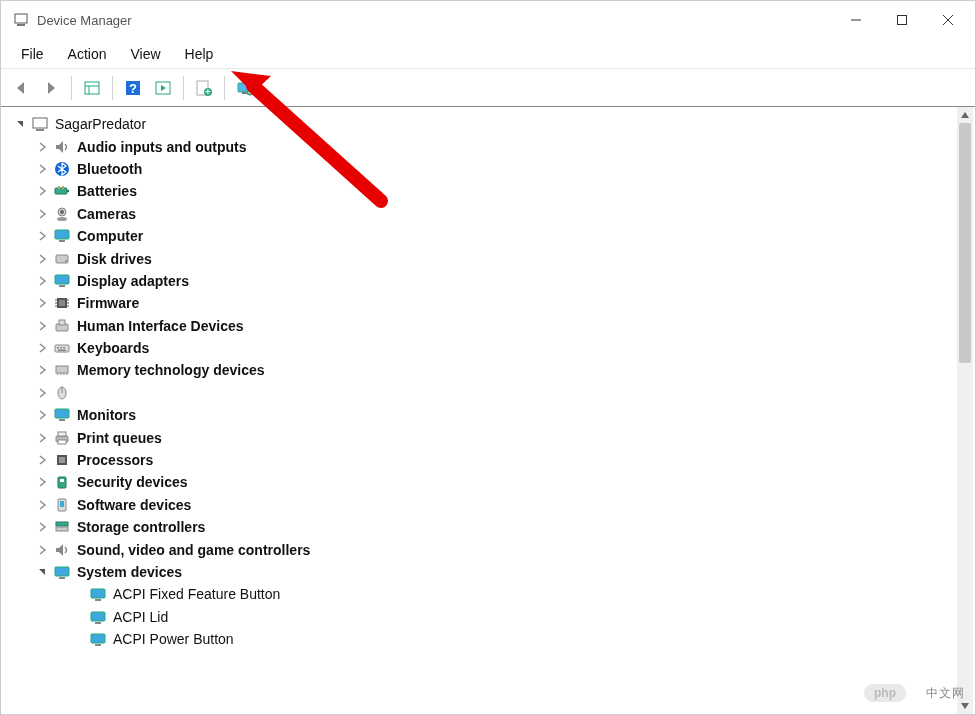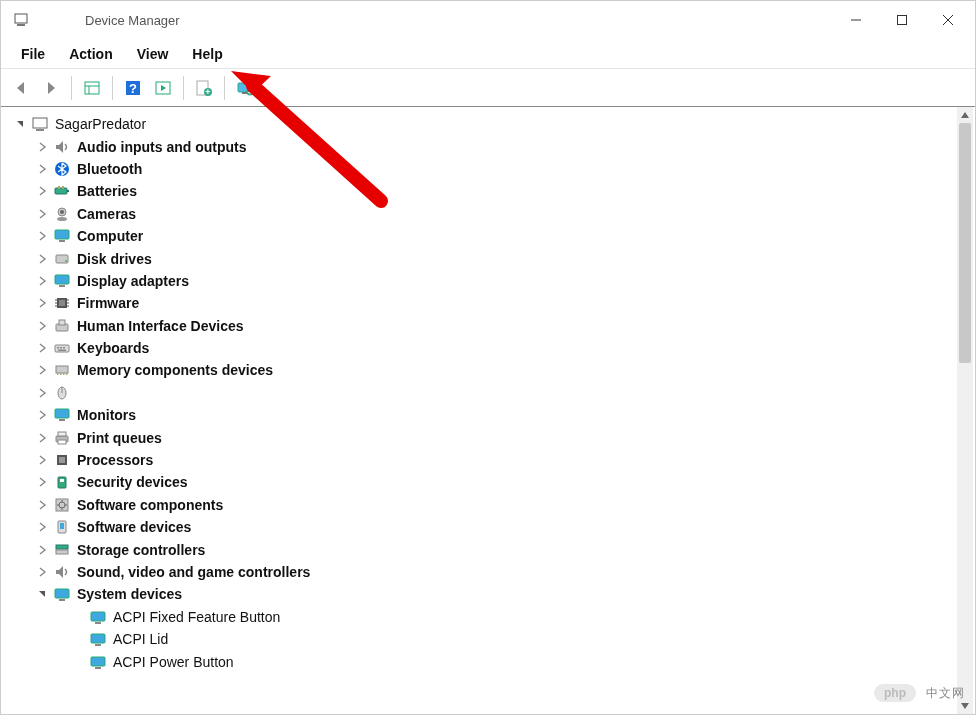--- a/index.html
+++ b/index.html
@@ -1,27 +1,27 @@
 <!DOCTYPE html>
 <html><head>
 <meta charset="utf-8">
 <style>
   * { box-sizing: border-box; margin: 0; padding: 0; font-family: "Segoe UI", Tahoma, sans-serif; }
   body { width: 976px; height: 715px; background: #fff; overflow: hidden; position: relative; border: 1px solid #ccc; }
 
   
   .titlebar { height: 38px; display: flex; align-items: center; padding: 0 4px; background: #fff; }
   .titlebar .app-icon { width: 16px; height: 16px; margin: 0 8px; display: inline-flex; align-items: center; justify-content: center; }
-  .titlebar .title-text { font-size: 13px; color: #555; flex: 0 0 auto; margin-left: 48px; }
+  .titlebar .title-text { font-size: 13px; color: #555; flex: 0 0 auto; }
   .titlebar .spacer { flex: 1; }
   .win-btn { width: 46px; height: 32px; display: flex; align-items: center; justify-content: center; color: #333; }
   .win-btn svg { display: block; }
 
   
-  .menubar { height: 30px; display: flex; align-items: center; padding: 0 8px; border-bottom: 1px solid #e5e5e5; font-weight: bold; }
+  .menubar { height: 30px; display: flex; align-items: center; padding: 0 8px; border-bottom: 1px solid #e5e5e5; }
   .menubar .menu-item { font-size: 14px; padding: 4px 12px; color: #111; }
 
   
   .toolbar { height: 38px; display: flex; align-items: center; padding: 0 6px; gap: 2px; border-bottom: 1px solid #888; }
   .toolbar .tb-sep { width: 1px; height: 24px; background: #d0d0d0; margin: 0 4px; }
   .tb-btn { width: 28px; height: 28px; display: flex; align-items: center; justify-content: center; border: 1px solid transparent; border-radius: 2px; }
   .tb-btn svg { display: block; }
 
   
   .content-wrap { position: absolute; top: 106px; left: 0; right: 0; bottom: 0; display: flex; }
@@ -38,21 +38,21 @@
   .expander { width: 14px; height: 14px; display:flex; align-items:center; justify-content:center; margin-right: 4px; color:#666; }
   .no-expander { width: 14px; margin-right: 4px; }
   .node-icon { width: 18px; height: 18px; margin-right: 6px; display:flex; align-items:center; justify-content:center; }
   .node-icon svg { display:block; }
   .node-label { font-size: 14px; }
 
   
   .arrow-annotation { position: absolute; left: 230px; top: 70px; pointer-events: none; }
 
   
-  .watermark { position: absolute; right: 10px; bottom: 12px; display:flex; align-items:center; gap:10px; }
+  .watermark { position: absolute; right: 10px; bottom: 12px; display:flex; align-items:center; gap:20px; }
   .watermark .wm-pill { background:#e9e9e9; color:#bbb; font-weight:bold; font-size:12px; padding:2px 10px; border-radius:12px; }
   .watermark .wm-text { color:#888; font-size:12px; letter-spacing:1px; }
 </style>
 </head>
 <body>
 
 <div class="titlebar">
   <span class="app-icon">
     <svg width="16" height="16" viewBox="0 0 16 16">
         <rect x="2" y="2" width="12" height="9" fill="#fff" stroke="#555"></rect>
@@ -313,21 +313,21 @@
         </span>
         <span class="node-icon">
           <svg width="18" height="18" viewBox="0 0 18 18">
             <rect x="3" y="5" width="12" height="7" fill="#ccc" stroke="#888"></rect>
             <rect x="4" y="12" width="1.5" height="2" fill="#aa8"></rect>
             <rect x="7" y="12" width="1.5" height="2" fill="#aa8"></rect>
             <rect x="10" y="12" width="1.5" height="2" fill="#aa8"></rect>
             <rect x="13" y="12" width="1.5" height="2" fill="#aa8"></rect>
           </svg>
         </span>
-        <span class="node-label">Memory components devices</span>
+        <span class="node-label">Memory technology devices</span>
       </div>
       <div class="tree-row indent-1">
         <span class="expander">
           <svg width="10" height="10" viewBox="0 0 10 10">
             <path d="M3 1 L8 5 L3 9" fill="none" stroke="#888" stroke-width="1.4"></path>
           </svg>
         </span>
         <span class="node-icon">
           <svg width="18" height="18" viewBox="0 0 18 18">
             <ellipse cx="9" cy="9" rx="4" ry="6" fill="#ddd" stroke="#888"></ellipse>
@@ -384,35 +384,20 @@
             <path d="M3 1 L8 5 L3 9" fill="none" stroke="#888" stroke-width="1.4"></path>
           </svg>
         </span>
         <span class="node-icon">
           <svg width="18" height="18" viewBox="0 0 18 18">
             <rect x="5" y="4" width="8" height="11" rx="1" fill="#3a7" stroke="#276"></rect>
             <rect x="7" y="6" width="4" height="3" fill="#fff"></rect>
           </svg>
         </span>
         <span class="node-label">Security devices</span>
-      </div>
-      <div class="tree-row indent-1">
-        <span class="expander">
-          <svg width="10" height="10" viewBox="0 0 10 10">
-            <path d="M3 1 L8 5 L3 9" fill="none" stroke="#888" stroke-width="1.4"></path>
-          </svg>
-        </span>
-        <span class="node-icon">
-          <svg width="18" height="18" viewBox="0 0 18 18">
-            <rect x="3" y="3" width="12" height="12" fill="#ccc" stroke="#888"></rect>
-            <circle cx="9" cy="9" r="3" fill="none" stroke="#666"></circle>
-            <path d="M9 6 V4 M9 12 V14 M6 9 H4 M12 9 H14" stroke="#666"></path>
-          </svg>
-        </span>
-        <span class="node-label">Software components</span>
       </div>
       <div class="tree-row indent-1">
         <span class="expander">
           <svg width="10" height="10" viewBox="0 0 10 10">
             <path d="M3 1 L8 5 L3 9" fill="none" stroke="#888" stroke-width="1.4"></path>
           </svg>
         </span>
         <span class="node-icon">
           <svg width="18" height="18" viewBox="0 0 18 18">
             <rect x="5" y="3" width="8" height="12" rx="1" fill="#ddd" stroke="#888"></rect>

